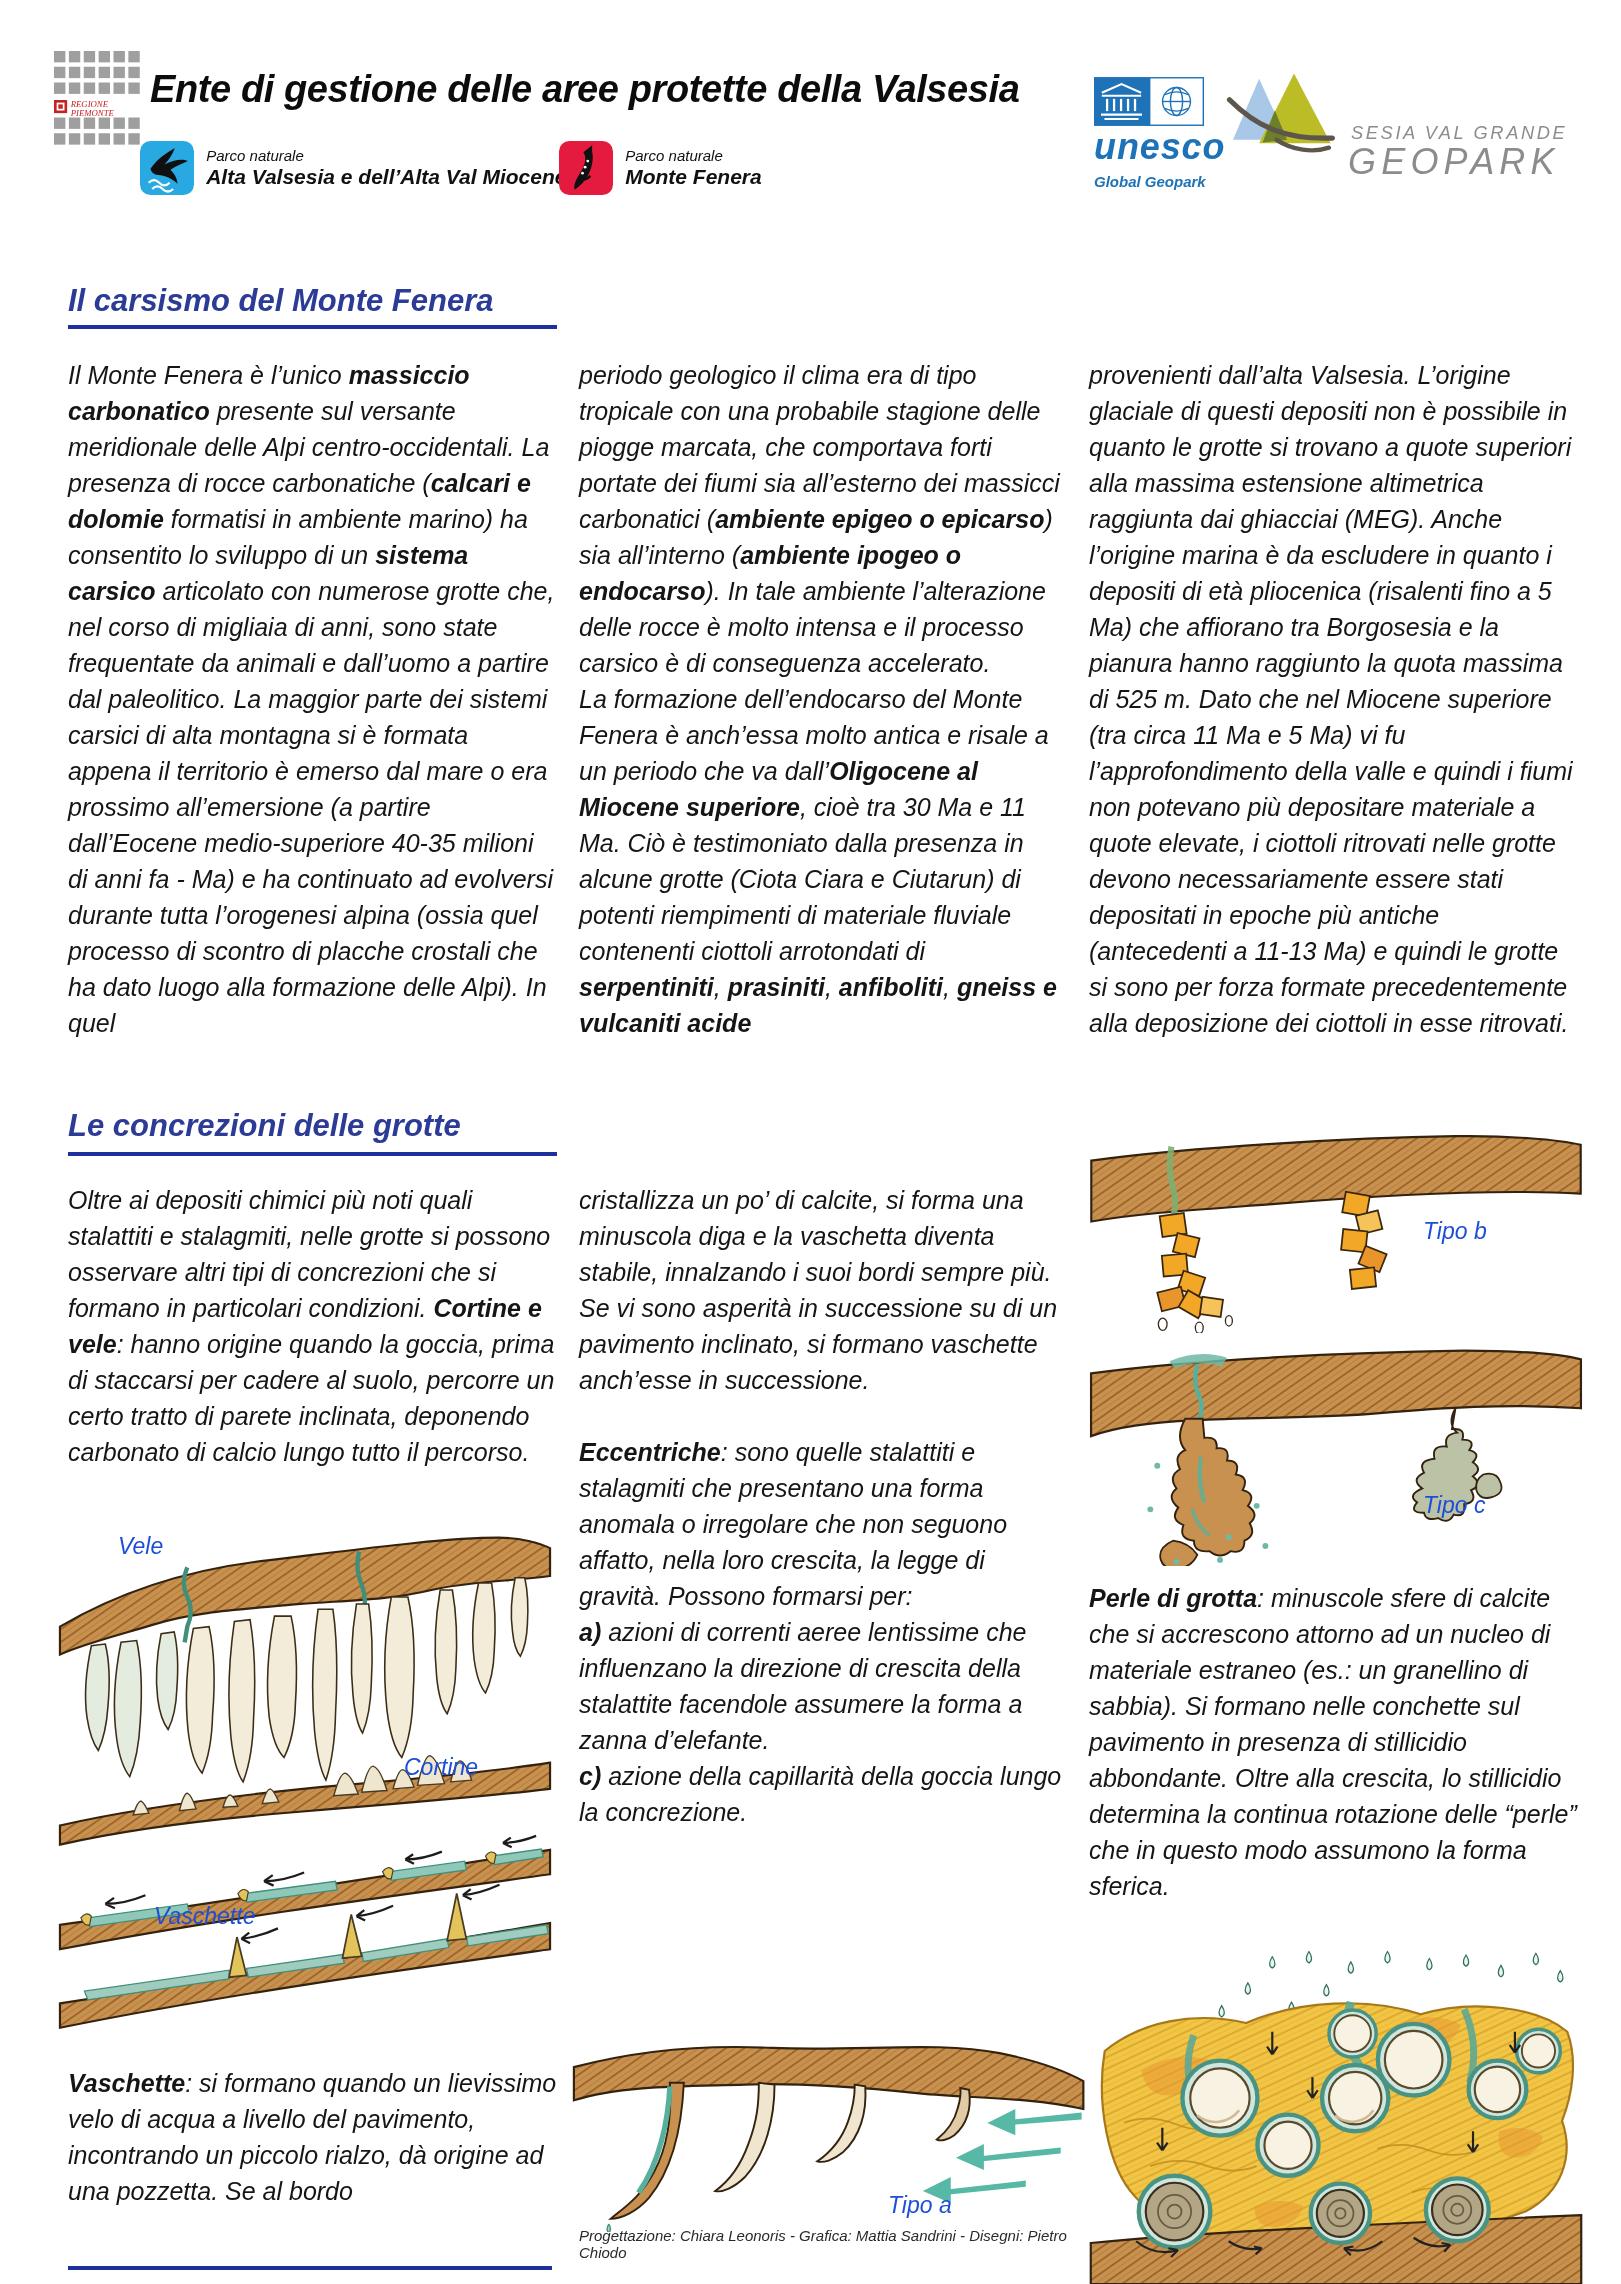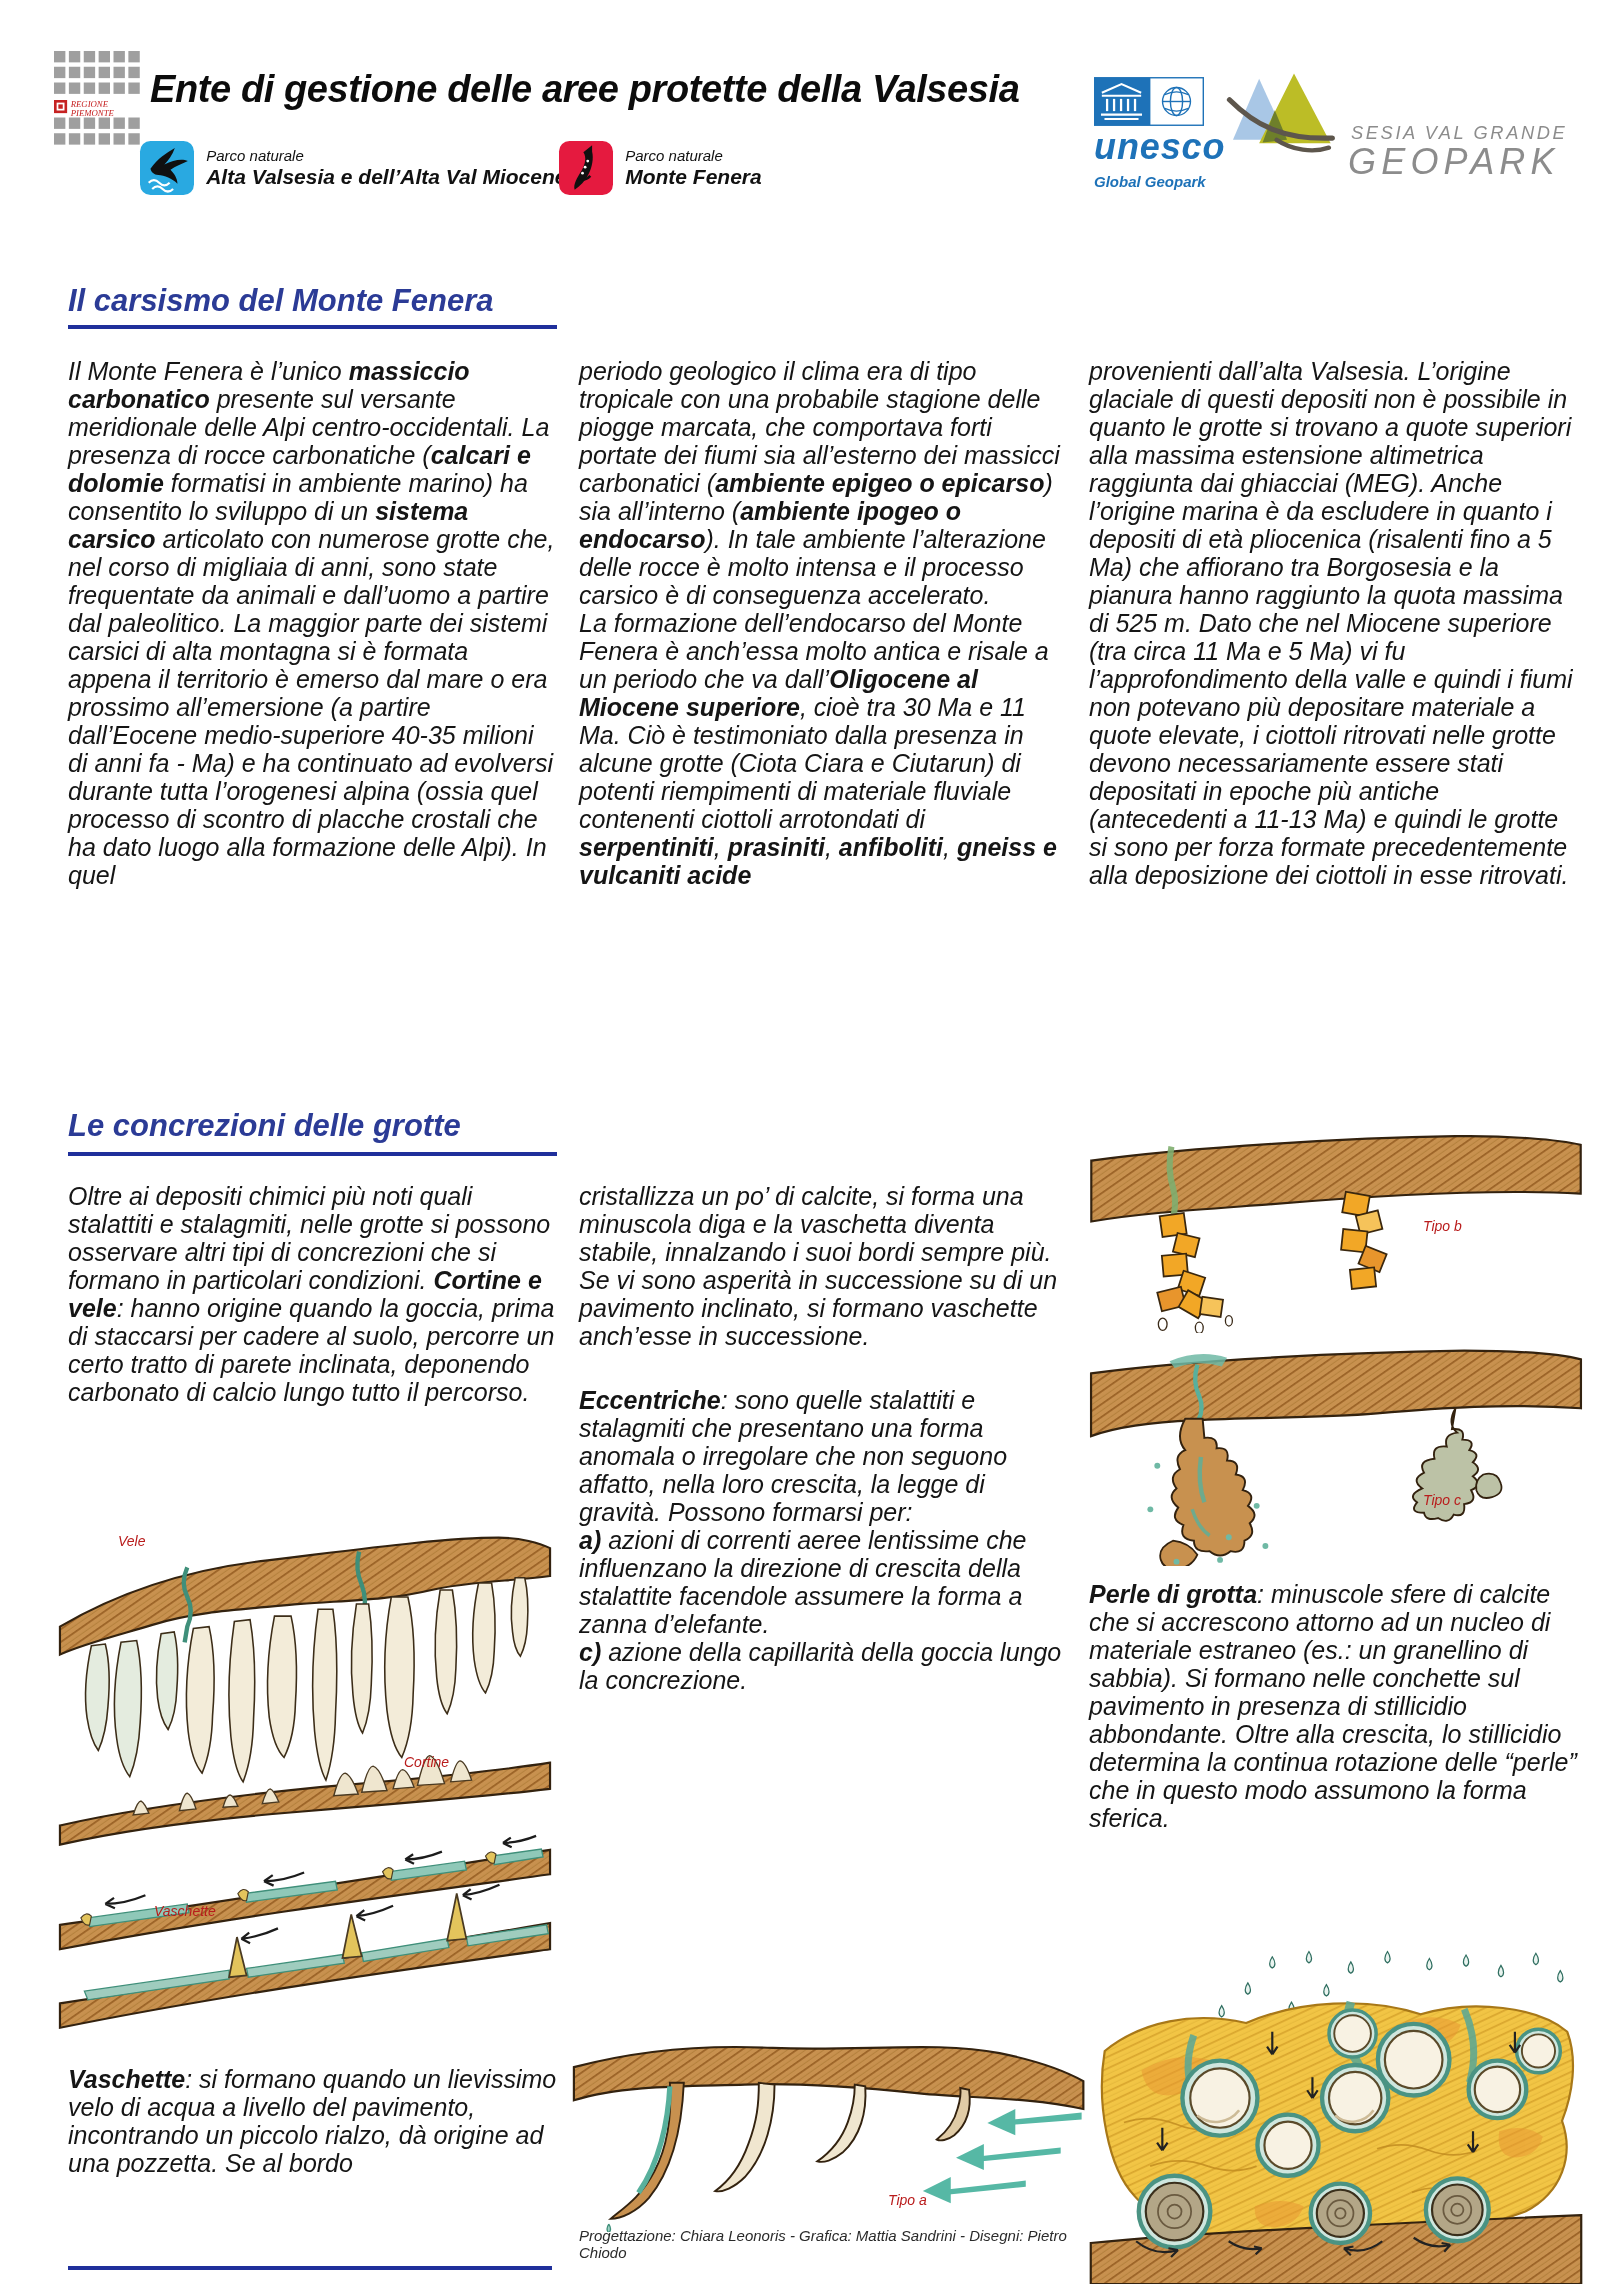--- a/index.html
+++ b/index.html
@@ -1,37 +1,37 @@
 <!DOCTYPE html>
 <html style="font-size:14px"><head>
 <meta charset="utf-8">
 <style>
   html,body{margin:0;padding:0;background:#eaeaea;}
   #page{position:relative;width:1622px;height:2284px;background:#ffffff;
         font-family:"Liberation Sans",sans-serif;overflow:hidden;margin:0 auto;font-style:italic;}
   .abs{position:absolute;}
   .col-text{width:490px;}
-  .col-text p{margin:0;font-size:25px;line-height:28px;color:#151515;}
+  .col-text p{margin:0;font-size:25px;line-height:36px;color:#151515;}
   .col-text p.gap{margin-top:36px;}
   .col-text b{font-weight:700;}
   .sec-title{font-size:31px;font-weight:700;color:#2b3b96;}
   .rule{height:3.5px;background:#1f2f9b;}
   .org-title{font-size:38px;font-weight:700;color:#0c0c0c;letter-spacing:-0.4px;white-space:nowrap;}
   .park{display:flex;align-items:center;}
   .park-icon{width:54px;height:54px;border-radius:10.5px;flex:0 0 auto;display:flex;align-items:center;justify-content:center;}
   .park-blue{background:#29a9e1;}
   .park-red{background:#e51a3f;}
   .park-text{margin-left:12.2px;}
   .park-kicker{font-size:15px;color:#111;line-height:17.5px;}
   .park-name{font-size:21px;font-weight:700;color:#111;line-height:23.6px;white-space:nowrap;}
   .unesco-word{font-size:36px;font-weight:700;color:#1e72b8;letter-spacing:0.9px;}
   .unesco-sub{font-size:15px;font-weight:700;color:#1e72b8;}
   .geo-line1{font-size:18.3px;color:#8c8c8c;letter-spacing:2.6px;white-space:nowrap;}
   .geo-line2{font-size:36px;color:#8c8c8c;letter-spacing:5.2px;white-space:nowrap;}
-  .fig-label{font-size:14px;color:#b91c1c;}
+  .fig-label{font-size:23px;color:#1d4ed8;}
   .credits{font-size:15px;color:#2a2a2a;}
 </style>
 </head>
 <body>
 
 <div id="page">
 
   <svg width="0" height="0" style="position:absolute" aria-hidden="true">
     <defs>
       <pattern id="hb" patternUnits="userSpaceOnUse" width="12" height="12" patternTransform="rotate(-35)">

